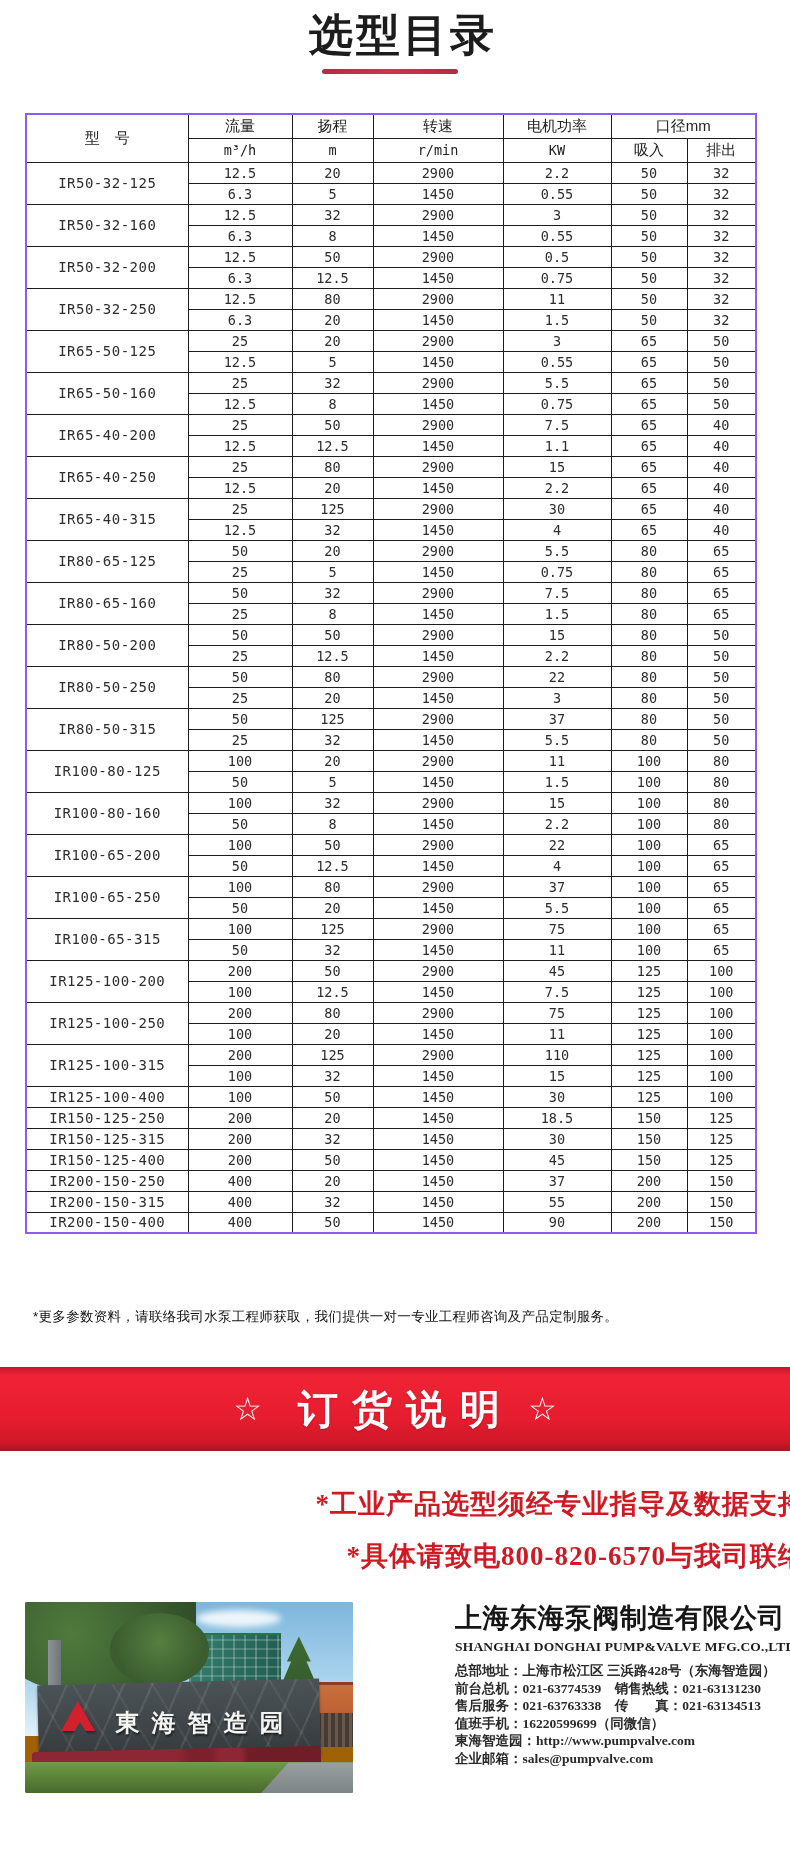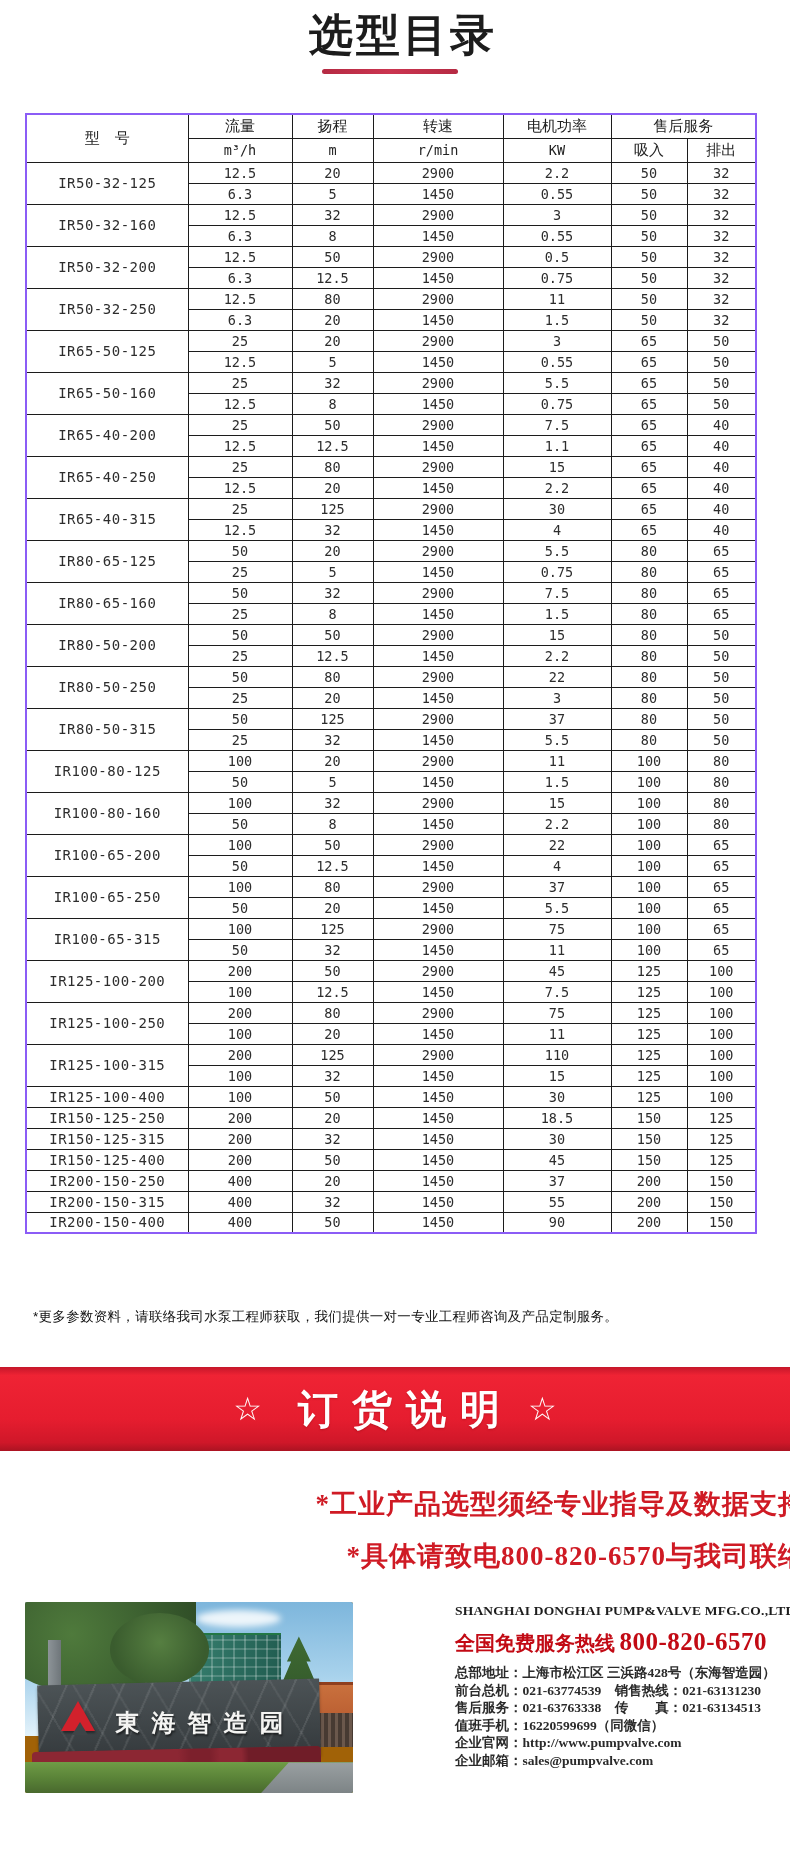--- a/index.html
+++ b/index.html
@@ -150,21 +150,21 @@
         <col style="width:76px">
         <col style="width:69px">
     </colgroup>
     <thead>
       <tr>
         <th rowspan="2">型　号</th>
         <th>流量</th>
         <th>扬程</th>
         <th>转速</th>
         <th>电机功率</th>
-        <th colspan="2">售后服务</th>
+        <th colspan="2">口径mm</th>
       </tr>
       <tr>
         <th class="unit">m³/h</th>
         <th class="unit">m</th>
         <th class="unit">r/min</th>
         <th class="unit">KW</th>
         <th>吸入</th>
         <th>排出</th>
       </tr>
     </thead>
@@ -635,26 +635,23 @@
   <div class="wall"></div>
   <div class="logo-tri"></div>
   <div class="logo-tri-cut"></div>
   <div class="wall-text">東海智造园</div>
   <div class="shrubs"></div>
   <div class="grass"></div>
   <div class="road"></div>
 </div>
 
 <div class="company-info">
+  <div class="company-name-cn">上海东海泵阀制造有限公司</div>
   <div class="company-name-en">SHANGHAI DONGHAI PUMP&amp;VALVE MFG.CO.,LTD.</div>
-  <div class="hotline">
-    <span class="hl-label">全国免费服务热线</span>
-    <span class="hl-number">800-820-6570</span>
-  </div>
   <div class="contacts">
     <p>总部地址：上海市松江区 三浜路428号（东海智造园）</p>
     <p>前台总机：021-63774539　销售热线：021-63131230</p>
     <p>售后服务：021-63763338　传　　真：021-63134513</p>
     <p>值班手机：16220599699（同微信）</p>
-    <p>企业官网：http://www.pumpvalve.com</p>
+    <p>東海智造园：http://www.pumpvalve.com</p>
     <p>企业邮箱：sales@pumpvalve.com</p>
   </div>
 </div>
 
 </body></html>

